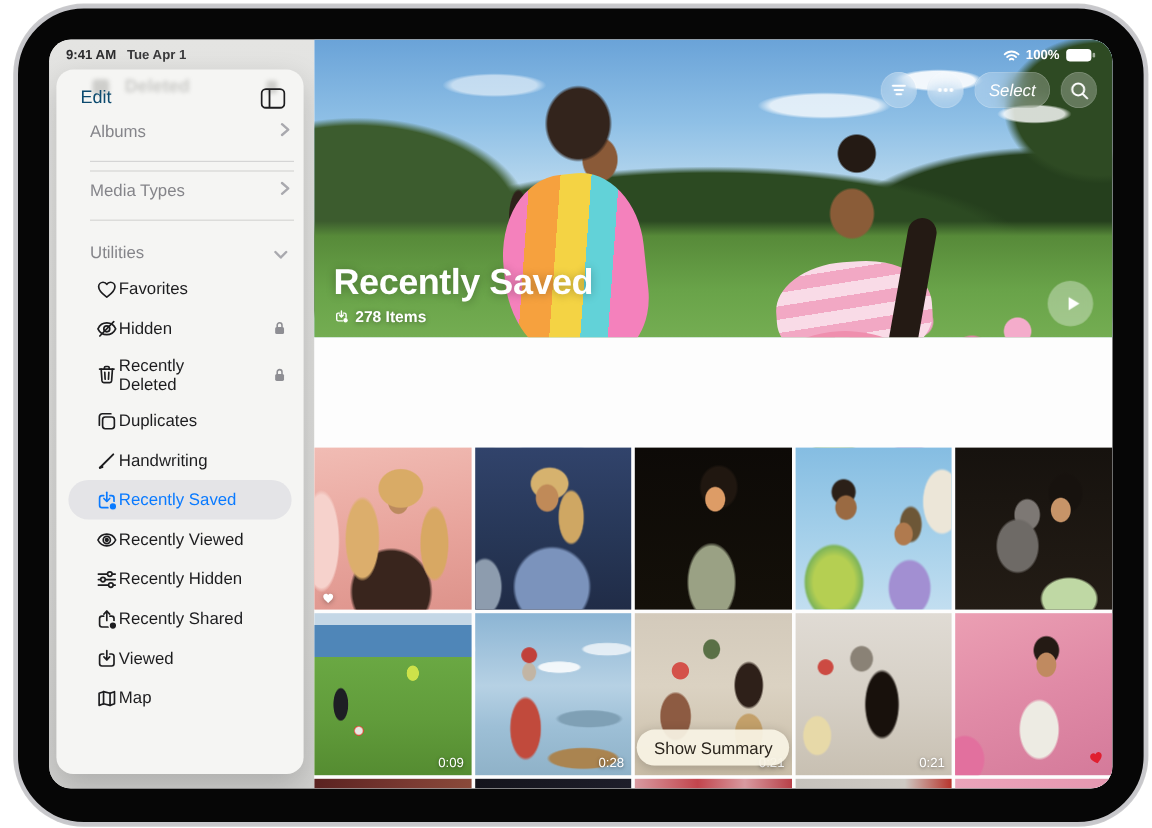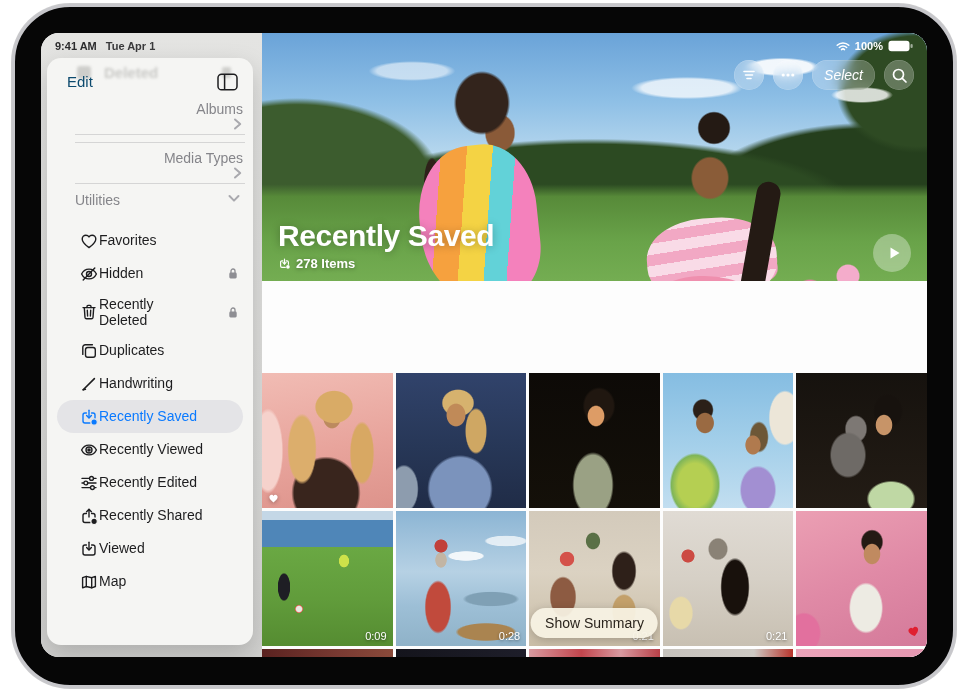--- a/index.html
+++ b/index.html
@@ -17,25 +17,25 @@
   .status-left .d{font-weight:600;color:#3a3a3c;}
 
   .panel{position:absolute;left:6px;top:25px;width:206px;height:587px;background:#f5f5f3;border-radius:14px;box-shadow:0 10px 26px rgba(0,0,0,.18);}
   .ghost-row{position:absolute;top:4px;left:0;width:100%;height:22px;opacity:.42;filter:blur(1.6px);color:#8d8d89;}
   .ghost-label{position:absolute;left:57px;top:2px;font-size:15px;font-weight:600;}
   .ghost-ico{position:absolute;left:30px;top:4px;width:14px;height:13px;background:#9a9a96;border-radius:3px;}
   .ghost-lock{position:absolute;right:22px;top:5px;width:9px;height:11px;background:#9a9a96;border-radius:2px;}
 
   .edit-row{display:flex;justify-content:space-between;align-items:center;padding:11px 15px 0 20px;height:25px;position:relative;}
   .edit-btn{font-size:15px;color:#0c4a6e;}
-  .section-row{display:flex;justify-content:space-between;align-items:flex-end;height:26px;margin:7px 10px 0 28px;flex-direction:column;}
+  .section-row{display:flex;justify-content:space-between;align-items:flex-start;height:26px;margin:7px 10px 0 28px;}
   .section-row:first-of-type{margin-top:9px;}
   .section-label{font-size:14px;color:#85858a;}
   .sb-divider{height:1px;background:rgba(60,60,67,.17);margin:7px 8px 0 28px;}
-  .utilities-row{display:flex;justify-content:space-between;align-items:flex-start;height:26px;margin:8px 12px 0 28px;}
+  .utilities-row{display:flex;justify-content:space-between;align-items:flex-end;height:26px;margin:8px 12px 0 28px;}
 
   .items{margin-top:6px;}
   .item{display:flex;align-items:center;height:33px;padding:0 14px 0 32px;color:#1d1d1f;font-size:14px;}
   .item .lbl{line-height:1.15;}
   .item .lock{margin-left:auto;}
   .item.two-line{height:44px;}
   .item.two-line .lbl{width:84px;}
   .item.selected{background:#e4e4e7;border-radius:17px;margin:0 10px;padding-left:22px;color:#0a7aff;font-weight:500;}
   .icn{flex:0 0 20px;color:#1d1d1f;}
   .item.selected .icn{color:#0a7aff;}
@@ -264,21 +264,21 @@
             <span class="icn">
                 <svg width="20" height="20" viewBox="0 0 20 20" fill="none" stroke="currentColor" stroke-width="1.4" stroke-linecap="round">
                   <line x1="3" y1="5.4" x2="17" y2="5.4"></line>
                   <line x1="3" y1="10" x2="17" y2="10"></line>
                   <line x1="3" y1="14.6" x2="17" y2="14.6"></line>
                   <circle cx="12.5" cy="5.4" r="1.9" fill="#f5f5f3"></circle>
                   <circle cx="6.8" cy="10" r="1.9" fill="#f5f5f3"></circle>
                   <circle cx="13.4" cy="14.6" r="1.9" fill="#f5f5f3"></circle>
                 </svg>
               </span>
-            <span class="lbl">Recently Edited</span>
+            <span class="lbl">Recently Hidden</span>
           </div>
 
           <div class="item">
             <span class="icn">
                 <svg width="20" height="20" viewBox="0 0 20 20" fill="none" stroke="currentColor" stroke-width="1.4" stroke-linecap="round" stroke-linejoin="round">
                   <path d="M7.4 7.5 H6 C4.9 7.5 4 8.4 4 9.5 V14.5 C4 15.6 4.9 16.5 6 16.5 H11.2"></path>
                   <path d="M12.6 7.5 H14 C15.1 7.5 16 8.4 16 9.5 V11.3"></path>
                   <path d="M10 11 V3.4"></path>
                   <path d="M7.6 5.8 L10 3.3 L12.4 5.8"></path>
                   <circle cx="15.1" cy="15.3" r="3.2" fill="currentColor" stroke="#f5f5f3" stroke-width="1.2"></circle>

